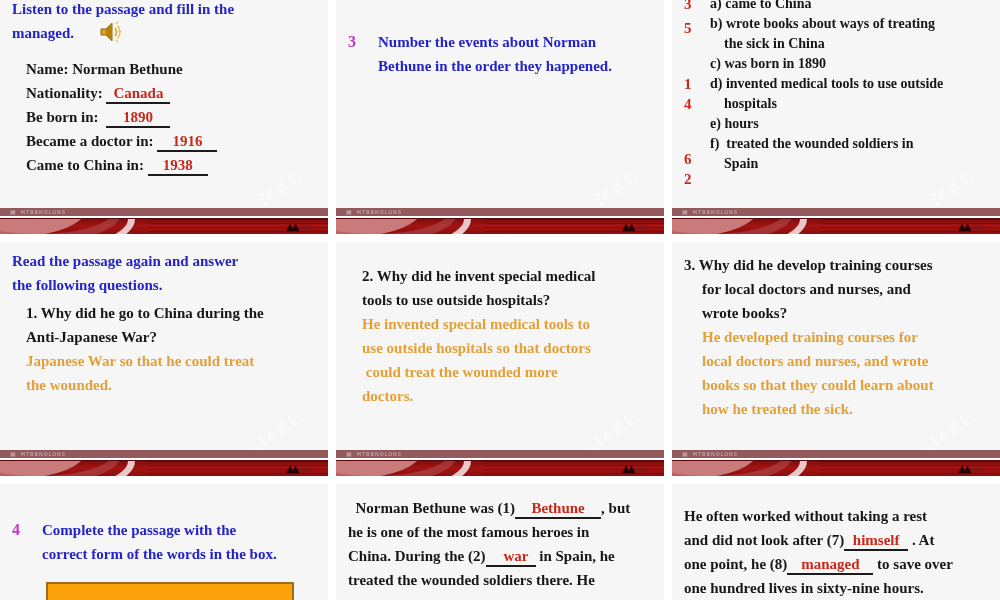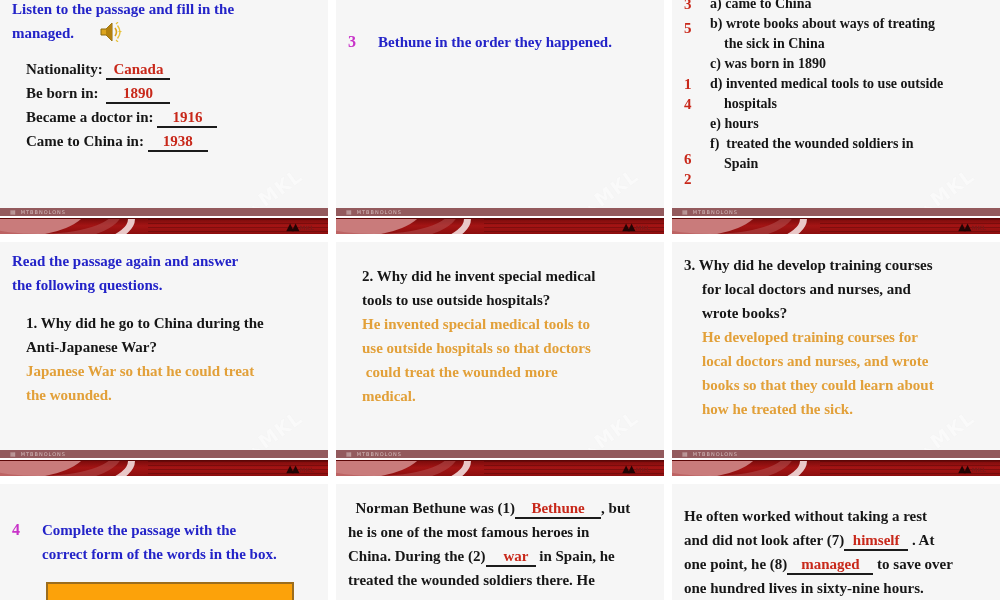--- a/index.html
+++ b/index.html
@@ -16,21 +16,21 @@
   }
   .slide{background:var(--slidebg);display:flex;flex-direction:column;overflow:hidden;}
   .content{flex:1 1 auto;overflow:hidden;position:relative;padding:0 8px 0 12px;font-weight:bold;color:var(--ink);}
   .ln{white-space:pre;line-height:24px;font-size:15px;}
   .sm .ln{line-height:20px;font-size:14px;}
   .blue{color:var(--blue);}
   .mag{color:var(--magenta);}
   .orange{color:var(--orange);}
   .ind{padding-left:18px;}
   .ind2{padding-left:14px;}
-  .t-gap{margin-top:14px;}
+  .t-gap{margin-top:4px;}
   .blank{
     display:inline-block;border-bottom:2px solid #1c1c1c;color:var(--red);
     text-align:center;line-height:17px;height:19px;vertical-align:baseline;padding:0 5px;
   }
   .w60{min-width:60px;} .w64{min-width:64px;} .w56{min-width:50px;padding-left:16px;} .w86{min-width:86px;}
   .w54{min-width:54px;border-bottom:none;position:relative;overflow:visible;}
   
   .fields{margin-top:8px;padding-left:14px;}
   
   .numrow{display:flex;}
@@ -96,20 +96,21 @@
         <div class="ln blue">Listen to the passage and fill in the</div>
         <div class="ln blue"><span>managed.</span><span class="audio"><svg width="24" height="20" viewBox="0 0 24 20">
                 <polygon points="1,7 6,7 12,1 12,19 6,13 1,13" fill="#dca41e" stroke="#8a6a10" stroke-width="1"></polygon>
                 <polygon points="6,7 12,1 12,19 6,13" fill="#b5820e"></polygon>
                 <path d="M15 6 q3 4 0 8" stroke="#dca41e" stroke-width="1.6" fill="none"></path>
                 <path d="M17.5 3.5 q5 6.5 0 13" stroke="#e8c23a" stroke-width="1.4" fill="none"></path>
                 <path d="M16 2 l2 -2 M18.5 9.5 l3 0 M16 18 l2 2" stroke="#e8c23a" stroke-width="1.2" fill="none"></path>
               </svg></span></div>
       </div>
       <div class="fields">
+        <div class="ln"><span>Name: Norman Bethune</span></div>
         <div class="ln"><span>Nationality: </span><span class="blank w64">Canada</span></div>
         <div class="ln"><span>Be born in:  </span><span class="blank w64">1890</span></div>
         <div class="ln"><span>Became a doctor in: </span><span class="blank w60">1916</span></div>
         <div class="ln"><span>Came to China in: </span><span class="blank w60">1938</span></div>
       </div>
       <div class="wm"><span class="peaks">◢◣</span><span>MKL</span></div>
     </div>
     <div class="strip">
         <span class="ico">▦</span>
         <span>MTBBNOLONS</span>
@@ -126,20 +127,21 @@
         </span>
       </div>
     <div class="pad"></div>
   </div>
 
   <div class="slide">
     <div class="content c-s2">
       <div class="numrow">
         <div class="numcol mag ln">3</div>
         <div>
+          <div class="ln blue">Number the events about Norman</div>
           <div class="ln blue">Bethune in the order they happened.</div>
         </div>
       </div>
       <div class="wm"><span class="peaks">◢◣</span><span>MKL</span></div>
     </div>
     <div class="strip">
         <span class="ico">▦</span>
         <span>MTBBNOLONS</span>
       </div>
     <div class="gap2"></div>
@@ -250,21 +252,21 @@
     <div class="pad"></div>
   </div>
 
   <div class="slide">
     <div class="content c-s5">
       <div class="ln ind2">2. Why did he invent special medical</div>
       <div class="ln ind ind2">tools to use outside hospitals?</div>
       <div class="ln ind ind2 orange">He invented special medical tools to</div>
       <div class="ln ind ind2 orange">use outside hospitals so that doctors</div>
       <div class="ln ind ind2 orange"> could treat the wounded more</div>
-      <div class="ln ind ind2 orange">medical.</div>
+      <div class="ln ind ind2 orange">doctors.</div>
       <div class="wm"><span class="peaks">◢◣</span><span>MKL</span></div>
     </div>
     <div class="strip">
         <span class="ico">▦</span>
         <span>MTBBNOLONS</span>
       </div>
     <div class="gap2"></div>
     <div class="band">
         <i class="swfill"></i>
         <i class="sw2"></i>

